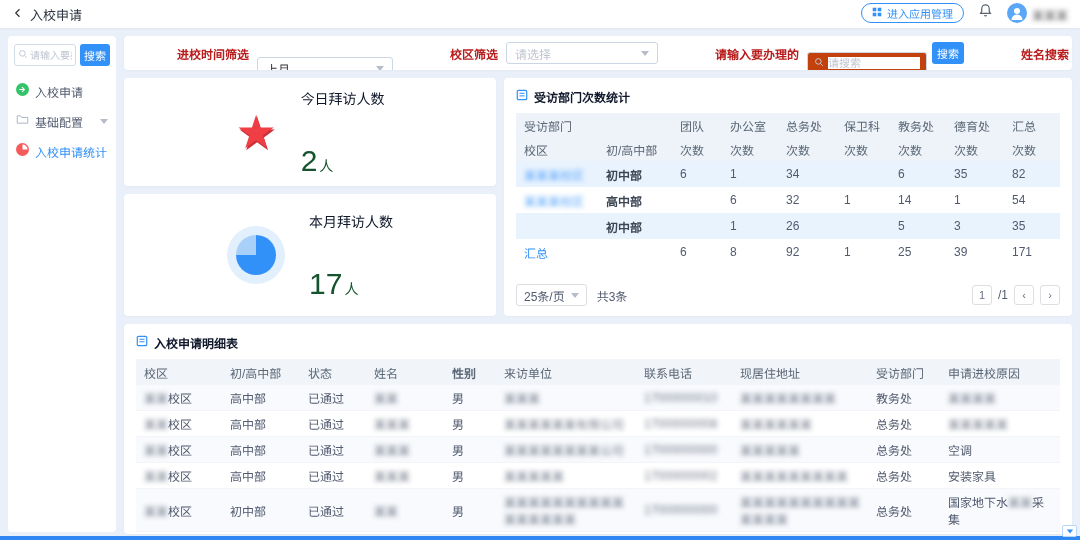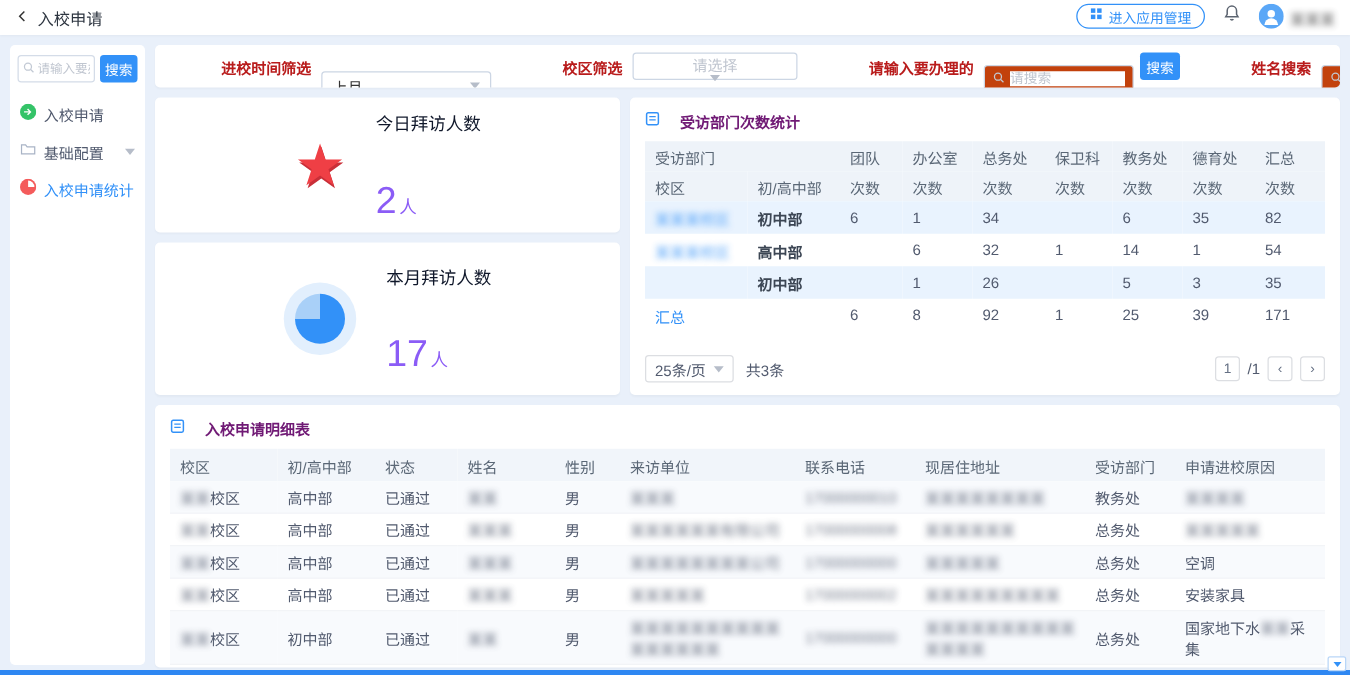--- a/index.html
+++ b/index.html
@@ -33,42 +33,42 @@
   .s-btn{width:30px;height:22px;font-size:11px;flex:none;}
   .m-item{display:flex;align-items:center;gap:6px;height:30px;padding:0 2px;color:#515a6e;cursor:pointer;white-space:nowrap;}
   .m-item.active{color:#3291f8;}
   .m-caret{margin-left:auto;}
 
   
   .filterbar{position:absolute;left:124px;top:36px;width:948px;height:34px;display:flex;align-items:center;padding:0 10px;overflow:hidden;}
   .f-label{font-weight:bold;color:#b91c1c;white-space:nowrap;margin-right:8px;flex:none;margin-left:43px;}
   .select{height:22px;border:1px solid #ccd6e4;border-radius:3px;background:#fff;display:flex;align-items:center;justify-content:space-between;padding:0 8px;flex:none;cursor:pointer;}
   .sel-time{width:136px;margin-right:14px;margin-top:30px;}
-  .sel-campus{width:132px;margin-right:14px;flex-direction:column;}
+  .sel-campus{width:152px;margin-right:14px;}
   .f-input{height:22px;border:1px solid #ccd6e4;border-radius:3px;display:flex;align-items:center;gap:4px;padding:0 6px;background:#c2410c;flex:none;margin-top:20px;}
   .f-input input{border:0;outline:0;width:100%;min-width:0;font-size:11px;color:#333;}
   .f-input input::placeholder{color:#c0c6d0;}
   .in-unit{width:120px;}
   .in-name{width:140px;}
   .btn-search{height:22px;width:32px;font-size:11px;margin-left:5px;margin-right:14px;flex:none;}
   .btn-search:last-child{margin-right:0;}
 
   
   .stat-card{position:absolute;left:124px;width:372px;display:flex;align-items:center;justify-content:center;gap:24px;}
   #stat-today{top:78px;height:108px;}
   #stat-month{top:194px;height:122px;}
   .star-icon{font-size:46px;color:#ef3f45;line-height:1;text-shadow:1px 2px 0 #c92f38;}
   .pie-wrap{width:58px;height:58px;border-radius:50%;background:#e2effd;display:flex;align-items:center;justify-content:center;}
   .pie{width:40px;height:40px;border-radius:50%;background:conic-gradient(#3291f8 0 270deg,#a9d0f8 270deg 360deg);}
   .stat-label{font-size:14px;color:#0f172a;margin-bottom:4px;}
-  .stat-value{font-size:30px;color:#8b5cf6;line-height:1.1;margin-top:36px;}
+  .stat-value{font-size:30px;color:#14532d;line-height:1.1;margin-top:36px;}
   .stat-unit{font-size:14px;margin-left:2px;}
 
   
-  .panel-title{display:flex;align-items:center;gap:16px;font-weight:bold;color:#701a75;font-size:12px;}
+  .panel-title{display:flex;align-items:center;gap:6px;font-weight:bold;color:#0f172a;font-size:12px;}
   .dept{position:absolute;left:504px;top:78px;width:568px;height:238px;padding:10px 12px;display:flex;flex-direction:column;}
   .detail{position:absolute;left:124px;top:324px;width:948px;height:210px;padding:10px 12px;overflow:hidden;}
 
   table{width:100%;border-collapse:collapse;}
   th{font-weight:normal;text-align:left;}
   .dept-table{margin-top:8px;}
   .dept-table th{background:#eef3f9;color:#5a6776;height:24px;padding:2px 8px;font-size:12px;}
   .dept-table td{height:26px;padding:2px 8px;color:#515a6e;font-size:12px;}
   .dept-table thead tr:nth-child(2) th:nth-child(1){width:82px;}
   .dept-table thead tr:nth-child(2) th:nth-child(2){width:74px;}
@@ -85,21 +85,21 @@
   .select-mini{height:22px;border:1px solid #dcdee2;border-radius:3px;background:#fff;display:flex;align-items:center;gap:6px;padding:0 7px;cursor:pointer;color:#515a6e;}
   .pf-right{display:flex;align-items:center;gap:6px;color:#515a6e;}
   .pg-box{min-width:20px;height:20px;border:1px solid #dcdee2;border-radius:3px;background:#fff;display:inline-flex;align-items:center;justify-content:center;padding:0 4px;font-size:11px;color:#657084;cursor:pointer;}
 
   .detail-table{margin-top:8px;table-layout:fixed;}
   .detail-table th{background:#f1f5fa;color:#5a6776;height:26px;padding:2px 8px;font-size:12px;}
   .detail-table th:nth-child(1){width:86px;}
   .detail-table th:nth-child(2){width:78px;}
   .detail-table th:nth-child(3){width:66px;}
   .detail-table th:nth-child(4){width:78px;}
-  .detail-table th:nth-child(5){width:52px;}
+  .detail-table th:nth-child(5){width:52px;font-weight:bold;}
   .detail-table th:nth-child(6){width:140px;}
   .detail-table th:nth-child(7){width:96px;}
   .detail-table th:nth-child(8){width:136px;}
   .detail-table th:nth-child(9){width:72px;}
   .detail-table td{padding:4px 8px;color:#515a6e;border-bottom:1px solid #f2f4f7;word-break:break-all;font-size:12px;}
   .detail-table tbody tr:nth-child(odd){background:#f8fafd;}
 
   
   .hscroll{position:absolute;left:0;bottom:0;width:100%;height:4px;background:#2e87f2;z-index:5;}
   .corner-arrow{position:absolute;right:3px;bottom:3px;width:15px;height:12px;background:#fff;border:1px solid #b9d6f8;border-radius:2px;display:flex;align-items:center;justify-content:center;z-index:6;cursor:pointer;}

